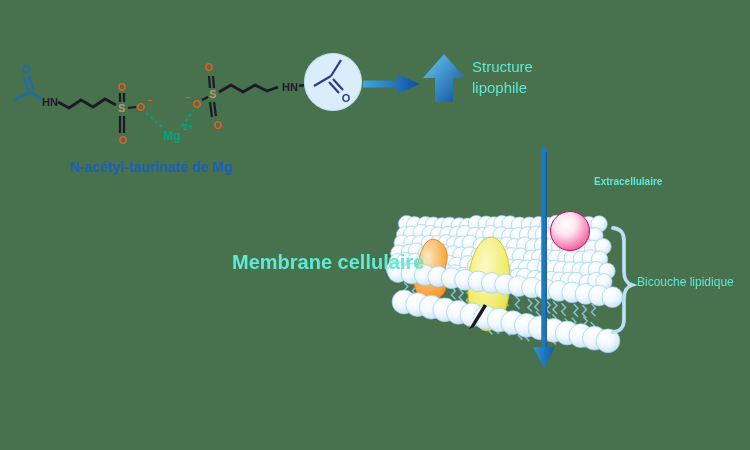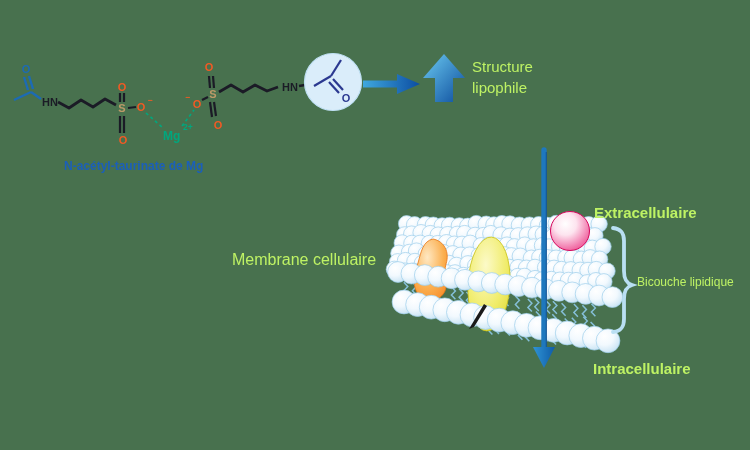--- a/index.html
+++ b/index.html
@@ -1,26 +1,26 @@
 <!DOCTYPE html>
 <html><head>
 <meta charset="utf-8">
 <style>
   html,body{margin:0;padding:0;}
   body{width:750px;height:450px;overflow:hidden;background:#48714E;position:relative;
        font-family:"Liberation Sans",sans-serif;}
   #stage{position:absolute;left:0;top:0;width:750px;height:450px;}
   svg{position:absolute;left:0;top:0;}
-  .lbl{position:absolute;color:#bef264;white-space:nowrap;}
+  .lbl{position:absolute;color:#5eead4;white-space:nowrap;}
   .lbl-blue{color:#1B5FBA;font-weight:700;}
-  #lbl-molecule{left:64px;top:159px;font-size:12px;}
+  #lbl-molecule{left:70px;top:159px;font-size:14px;}
   #lbl-lipophile{left:472px;top:56px;width:80px;font-size:15px;font-weight:500;
                  line-height:21px;white-space:normal;}
-  #lbl-extracellular{left:594px;top:176px;font-size:15px;font-weight:600;margin-top:28px;}
-  #lbl-membrane{left:232px;top:251px;font-size:16px;font-weight:400;}
+  #lbl-extracellular{left:594px;top:176px;font-size:10px;font-weight:600;}
+  #lbl-membrane{left:232px;top:251px;font-size:20px;font-weight:700;}
   #lbl-bilayer{left:637px;top:275px;font-size:12px;font-weight:400;}
   #lbl-protein{left:363px;top:328px;font-size:12.5px;font-weight:700;}
   #lbl-intracellular{left:593px;top:360px;font-size:15px;font-weight:600;}
   #lbl-transport{left:483px;top:368px;font-size:16px;}
   text{font-family:"Liberation Sans",sans-serif;}
   .atom{font-size:11px;font-weight:700;}
   .sup{font-size:8.5px;font-weight:700;}
 </style>
 </head>
 <body style="background: rgb(72, 113, 78);">
@@ -393,15 +393,14 @@
     <path d="M 546.3 152 L 546.3 347" stroke="#15508F" stroke-width="1.2" opacity="0.8"></path>
     <polygon points="533,347 555,347 544,368" fill="url(#gradHead)"></polygon>
   </g>
 </svg>
 
 <div class="lbl lbl-blue" id="lbl-molecule">N-acétyl-taurinate de Mg</div>
 <div class="lbl" id="lbl-lipophile">Structure lipophile</div>
 <div class="lbl" id="lbl-extracellular">Extracellulaire</div>
 <div class="lbl" id="lbl-membrane">Membrane cellulaire</div>
 <div class="lbl" id="lbl-bilayer">Bicouche lipidique</div>
-<div class="lbl" id="lbl-intracellular">Intracellulaire</div>
 
 </div>
 
 </body></html>

